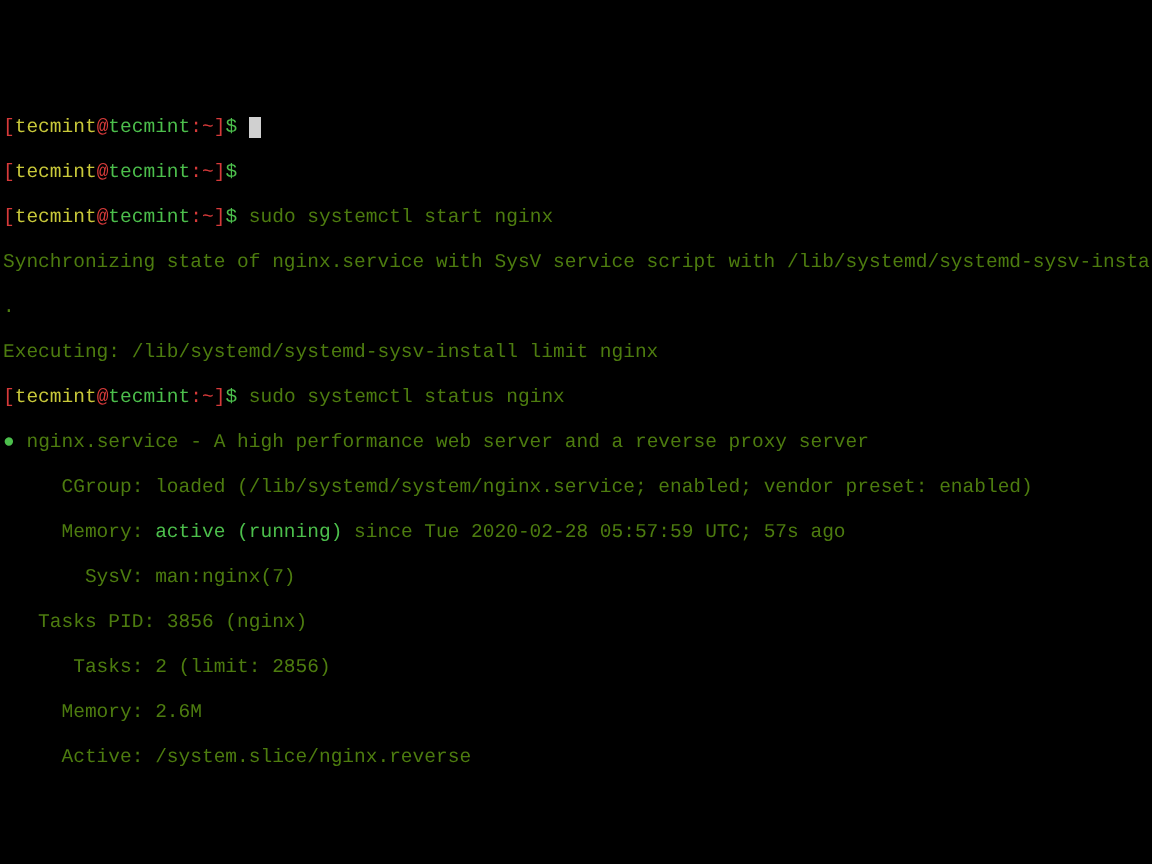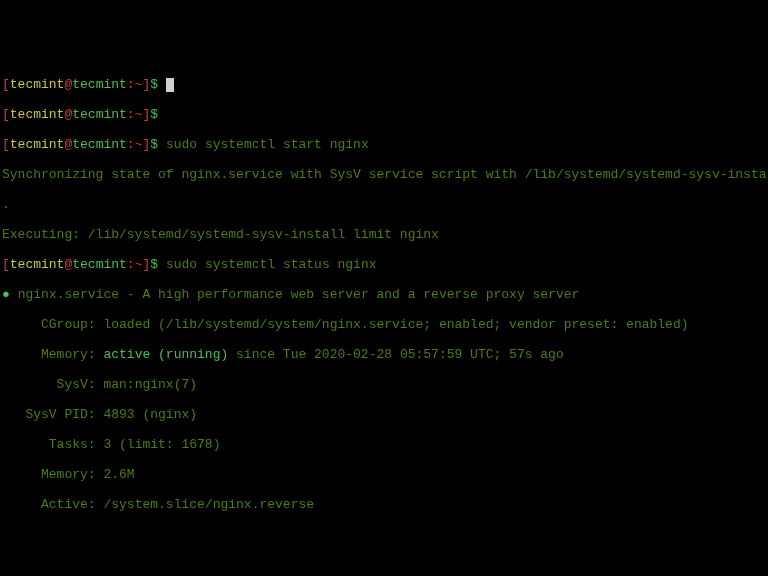--- a/index.html
+++ b/index.html
@@ -41,22 +41,22 @@
 <span class="line"><span class="red">[</span><span class="yel">tecmint</span><span class="red">@</span><span class="grn">tecmint</span><span class="red">:~</span><span class="red">]</span><span class="grn">$</span> <span class="wht"></span></span>
 <span class="line"><span class="red">[</span><span class="yel">tecmint</span><span class="red">@</span><span class="grn">tecmint</span><span class="red">:~</span><span class="red">]</span><span class="grn">$</span> <span class="wht">sudo systemctl start nginx</span></span>
 <span class="line"><span class="wht">Synchronizing state of nginx.service with SysV service script with /lib/systemd/systemd-sysv-install</span></span>
 <span class="line"><span class="wht">.</span></span>
 <span class="line"><span class="wht">Executing: /lib/systemd/systemd-sysv-install limit nginx</span></span>
 <span class="line"><span class="red">[</span><span class="yel">tecmint</span><span class="red">@</span><span class="grn">tecmint</span><span class="red">:~</span><span class="red">]</span><span class="grn">$</span> <span class="wht">sudo systemctl status nginx</span></span>
 <span class="line"><span class="grn">●</span> <span class="wht">nginx.service - A high performance web server and a reverse proxy server</span></span>
 <span class="line"><span class="wht">     CGroup: </span><span class="wht">loaded (/lib/systemd/system/nginx.service; enabled; vendor preset: enabled)</span></span>
 <span class="line"><span class="wht">     Memory: </span><span class="grn">active (running)</span><span class="wht"> since Tue 2020-02-28 05:57:59 UTC; 57s ago</span></span>
 <span class="line"><span class="wht">       SysV: </span><span class="wht">man:nginx(7)</span></span>
-<span class="line"><span class="wht">   SysV PID: </span><span class="wht">4893 (nginx)</span></span>
-<span class="line"><span class="wht">      Tasks: </span><span class="wht">3 (limit: 1678)</span></span>
+<span class="line"><span class="wht">   Tasks PID: </span><span class="wht">3856 (nginx)</span></span>
+<span class="line"><span class="wht">      Tasks: </span><span class="wht">2 (limit: 2856)</span></span>
 <span class="line"><span class="wht">     Memory: </span><span class="wht">2.6M</span></span>
 <span class="line"><span class="wht">     Active: </span><span class="wht">/system.slice/nginx.reverse</span></span>
 
 
 
 
 
 </div>
 
 

